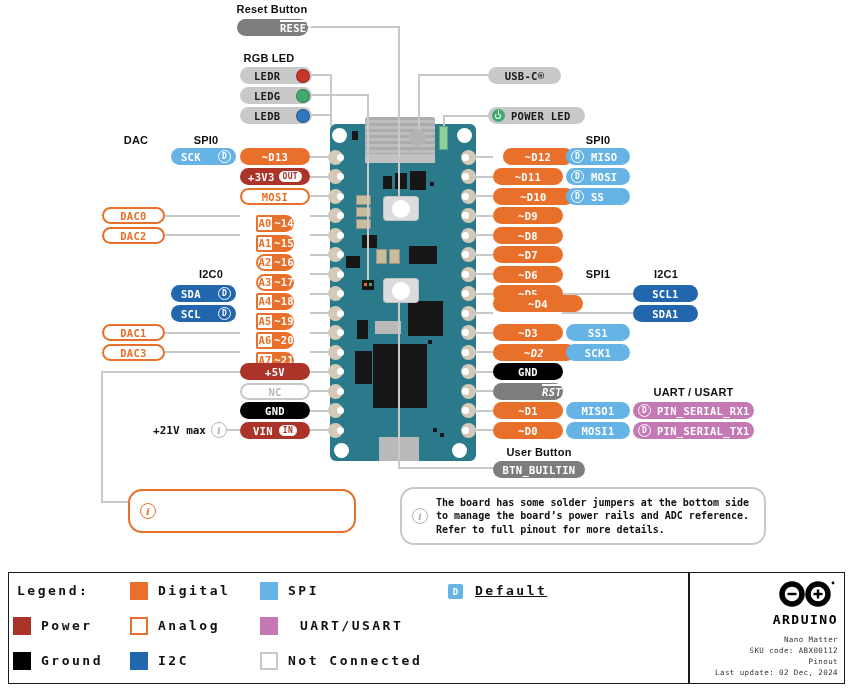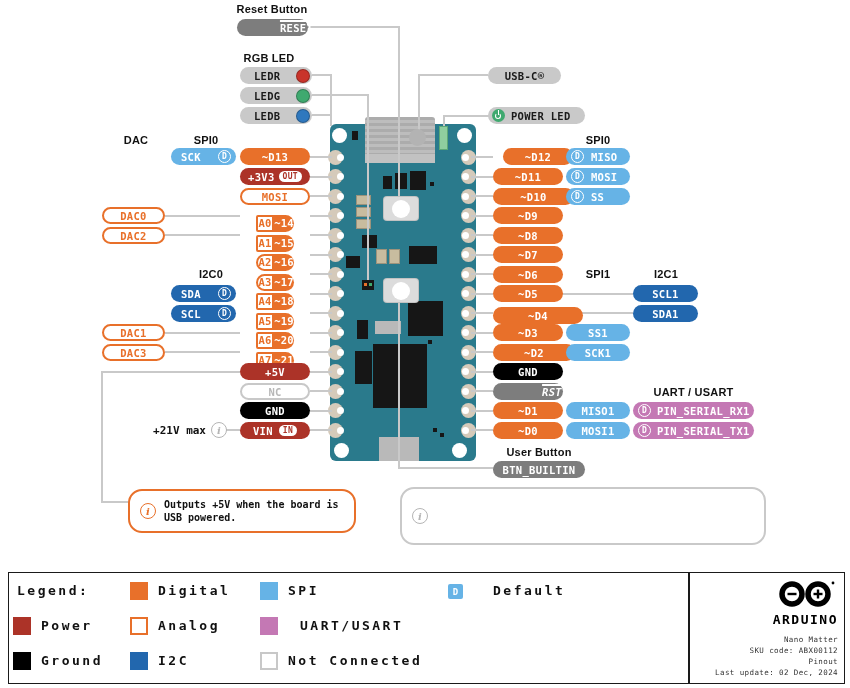--- a/index.html
+++ b/index.html
@@ -358,25 +358,25 @@
   <div class="pill lblue" style="left:566px;top:188px;width:64px;justify-content:flex-start;gap:7px;padding-left:5px;">
     <span class="dbadge">D</span>
     <span>SS</span>
   </div>
   <div class="pill orange" style="left:493px;top:207px;width:70px;">~D9</div>
   <div class="pill orange" style="left:493px;top:227px;width:70px;">~D8</div>
   <div class="pill orange" style="left:493px;top:246px;width:70px;">~D7</div>
   <div class="pill orange" style="left:493px;top:266px;width:70px;">~D6</div>
   <div class="pill orange" style="left:493px;top:285px;width:70px;">~D5</div>
   <div class="pill dblue" style="left:633px;top:285px;width:65px;">SCL1</div>
-  <div class="pill orange" style="left:493px;top:307px;width:90px;">~D4</div>
+  <div class="pill orange" style="left:493px;top:295px;width:90px;">~D4</div>
   <div class="pill dblue" style="left:633px;top:305px;width:65px;">SDA1</div>
   <div class="pill orange" style="left:493px;top:324px;width:70px;">~D3</div>
   <div class="pill lblue" style="left:566px;top:324px;width:64px;">SS1</div>
-  <div class="pill orange" style="left:493px;top:344px;width:82px;">~D2</div>
+  <div class="pill orange" style="left:493px;top:344px;width:82px;font-style:italic;">~D2</div>
   <div class="pill lblue" style="left:566px;top:344px;width:64px;">SCK1</div>
   <div class="pill blackp" style="left:493px;top:363px;width:70px;">GND</div>
   <div class="pill grayp" style="left:493px;top:383px;width:70px;font-style:italic;">
     <span class="ovl">RST</span>
   </div>
   <div class="pill orange" style="left:493px;top:402px;width:70px;">~D1</div>
   <div class="pill lblue" style="left:566px;top:402px;width:64px;">MISO1</div>
   <div class="pill pink" style="left:633px;top:402px;width:121px;justify-content:flex-start;gap:6px;padding-left:5px;">
     <span class="dbadge">D</span>
     <span>PIN_SERIAL_RX1</span>
@@ -384,36 +384,36 @@
   <div class="pill orange" style="left:493px;top:422px;width:70px;">~D0</div>
   <div class="pill lblue" style="left:566px;top:422px;width:64px;">MOSI1</div>
   <div class="pill pink" style="left:633px;top:422px;width:121px;justify-content:flex-start;gap:6px;padding-left:5px;">
     <span class="dbadge">D</span>
     <span>PIN_SERIAL_TX1</span>
   </div>
   <div class="pill grayp" style="left:493px;top:461px;width:92px;">BTN_BUILTIN</div>
 
   <div class="note" style="left:128px;top:489px;width:228px;height:44px;border:2.5px solid #E8702A;">
     <span class="info or">i</span>
-    <span class="ntext">Outputs +5V when the board is USB powered.</span>
   </div>
   <div class="note" style="left:400px;top:487px;width:366px;height:58px;border:2px solid #C9C9C9;">
     <span class="info">i</span>
+    <span class="ntext">The board has some solder jumpers at the bottom side to manage the board’s power rails and ADC reference. Refer to full pinout for more details.</span>
   </div>
 
   <div class="abs" style="left:8px;top:572px;width:837px;height:112px;border:1.5px solid #1a1a1a;background:#fff;"></div>
   <div class="abs" style="left:688px;top:572px;width:1.5px;height:112px;background:#1a1a1a;"></div>
 
   <div class="lg-label" style="left:17px;top:583px;">Legend:</div>
   <div class="sw" style="left: 130px; top: 582px; background: rgb(232, 112, 42);"></div>
   <div class="lg-label" style="left:158px;top:583px;">Digital</div>
   <div class="sw" style="left: 260px; top: 582px; background: rgb(102, 179, 230);"></div>
   <div class="lg-label" style="left:288px;top:583px;">SPI</div>
   <div class="sw" style="left:448px;top:584px;width:15px;height:15px;background:#66B3E6;border-radius:2px;display:flex;align-items:center;justify-content:center;font:bold 9px 'DejaVu Sans Mono',monospace;color:#fff;">D</div>
-  <div class="lg-label" style="left:493px;top:583px;">Default</div>
+  <div class="lg-label" style="left:475px;top:583px;text-decoration:underline;">Default</div>
 
   <div class="sw" style="left: 13px; top: 617px; background: rgb(172, 51, 40);"></div>
   <div class="lg-label" style="left:41px;top:618px;">Power</div>
   <div class="sw outline" style="left: 130px; top: 617px; border-color: rgb(232, 112, 42);"></div>
   <div class="lg-label" style="left:158px;top:618px;">Analog</div>
   <div class="sw" style="left: 260px; top: 617px; background: rgb(196, 120, 180);"></div>
   <div class="lg-label" style="left:288px;top:618px;margin-left:12px;">UART/USART</div>
 
   <div class="sw" style="left: 13px; top: 652px; background: rgb(0, 0, 0);"></div>
   <div class="lg-label" style="left:41px;top:653px;">Ground</div>

